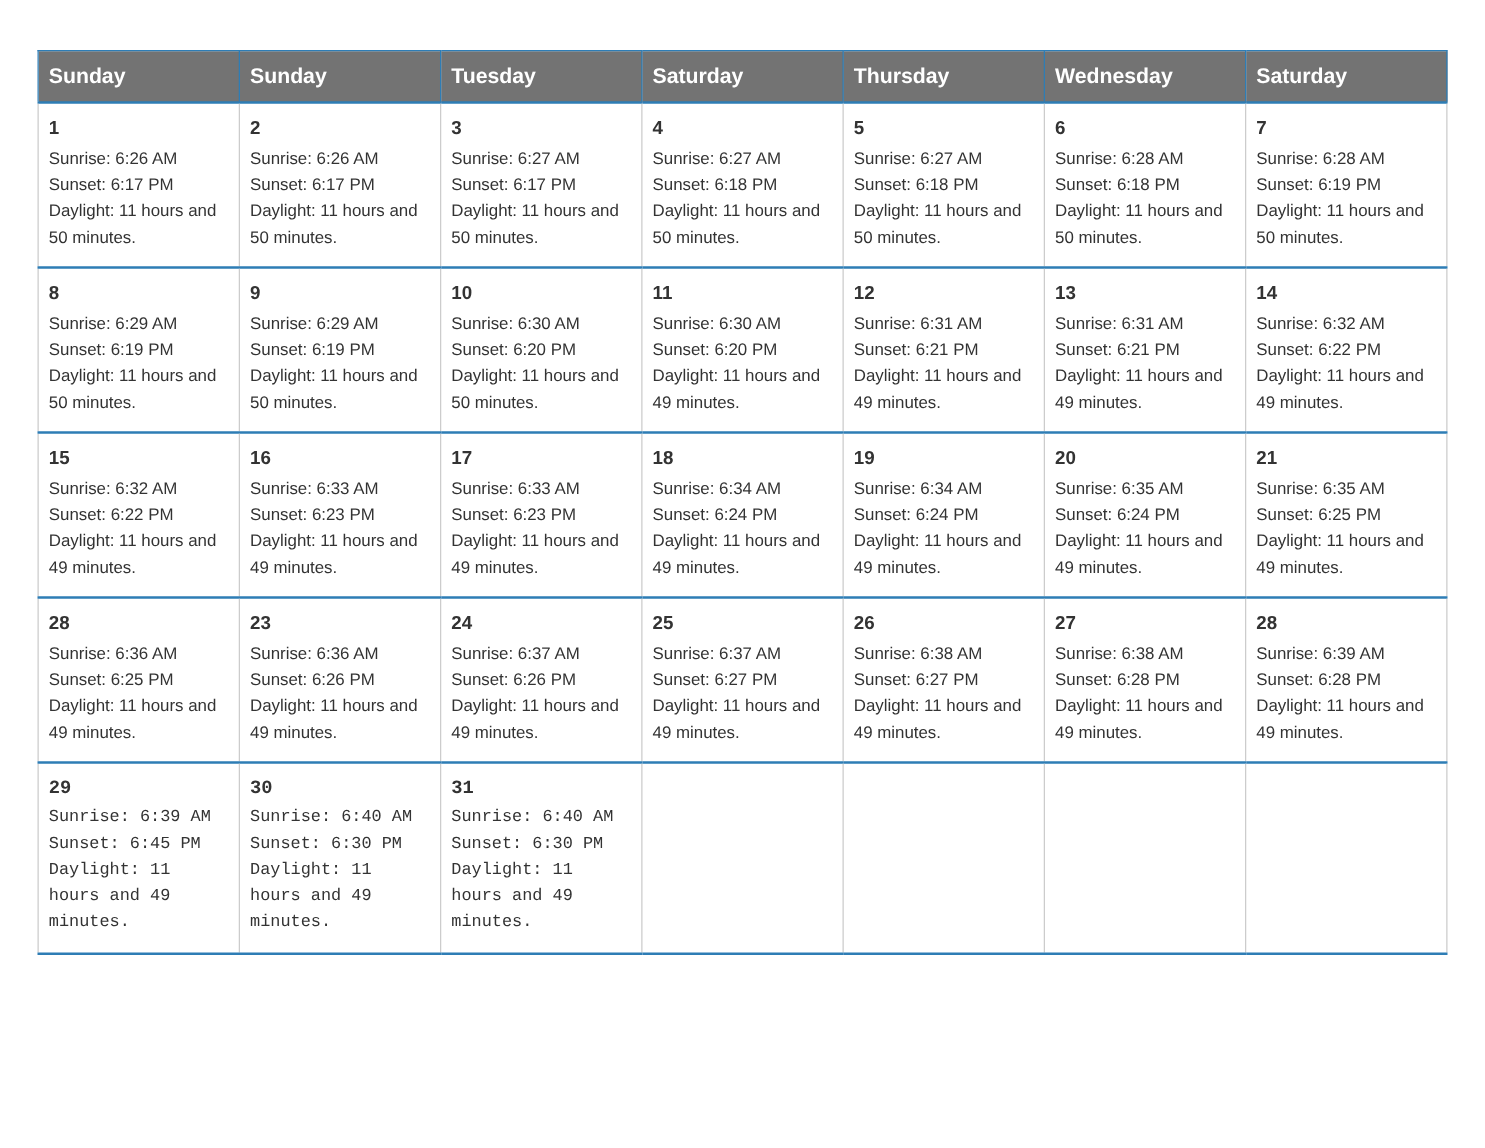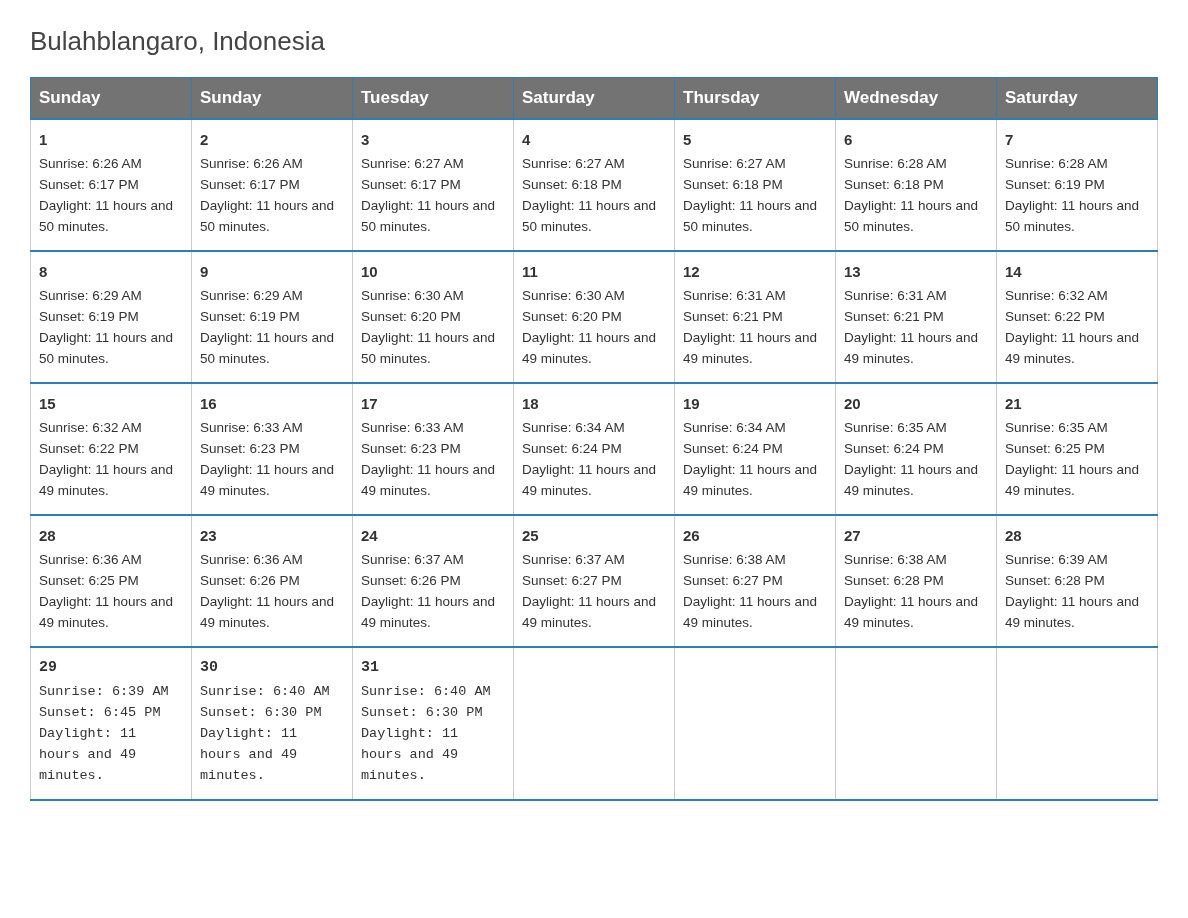--- a/index.html
+++ b/index.html
@@ -88,21 +88,20 @@
     tbody tr:last-child td {
       border-bottom: 2px solid #2e7db5;
       font-family: Liberation Mono, monospace;
     }
   </style>
 </head>
 <body>
 
 <div class="header-section">
   <div class="title-section">
-    <div class="location-title">Bulahblangaro, Indonesia</div>
   </div>
 </div>
 
 <table>
   <thead>
     <tr>
     <th>Sunday</th>
         <th>Sunday</th>
         <th>Tuesday</th>
         <th>Saturday</th>

